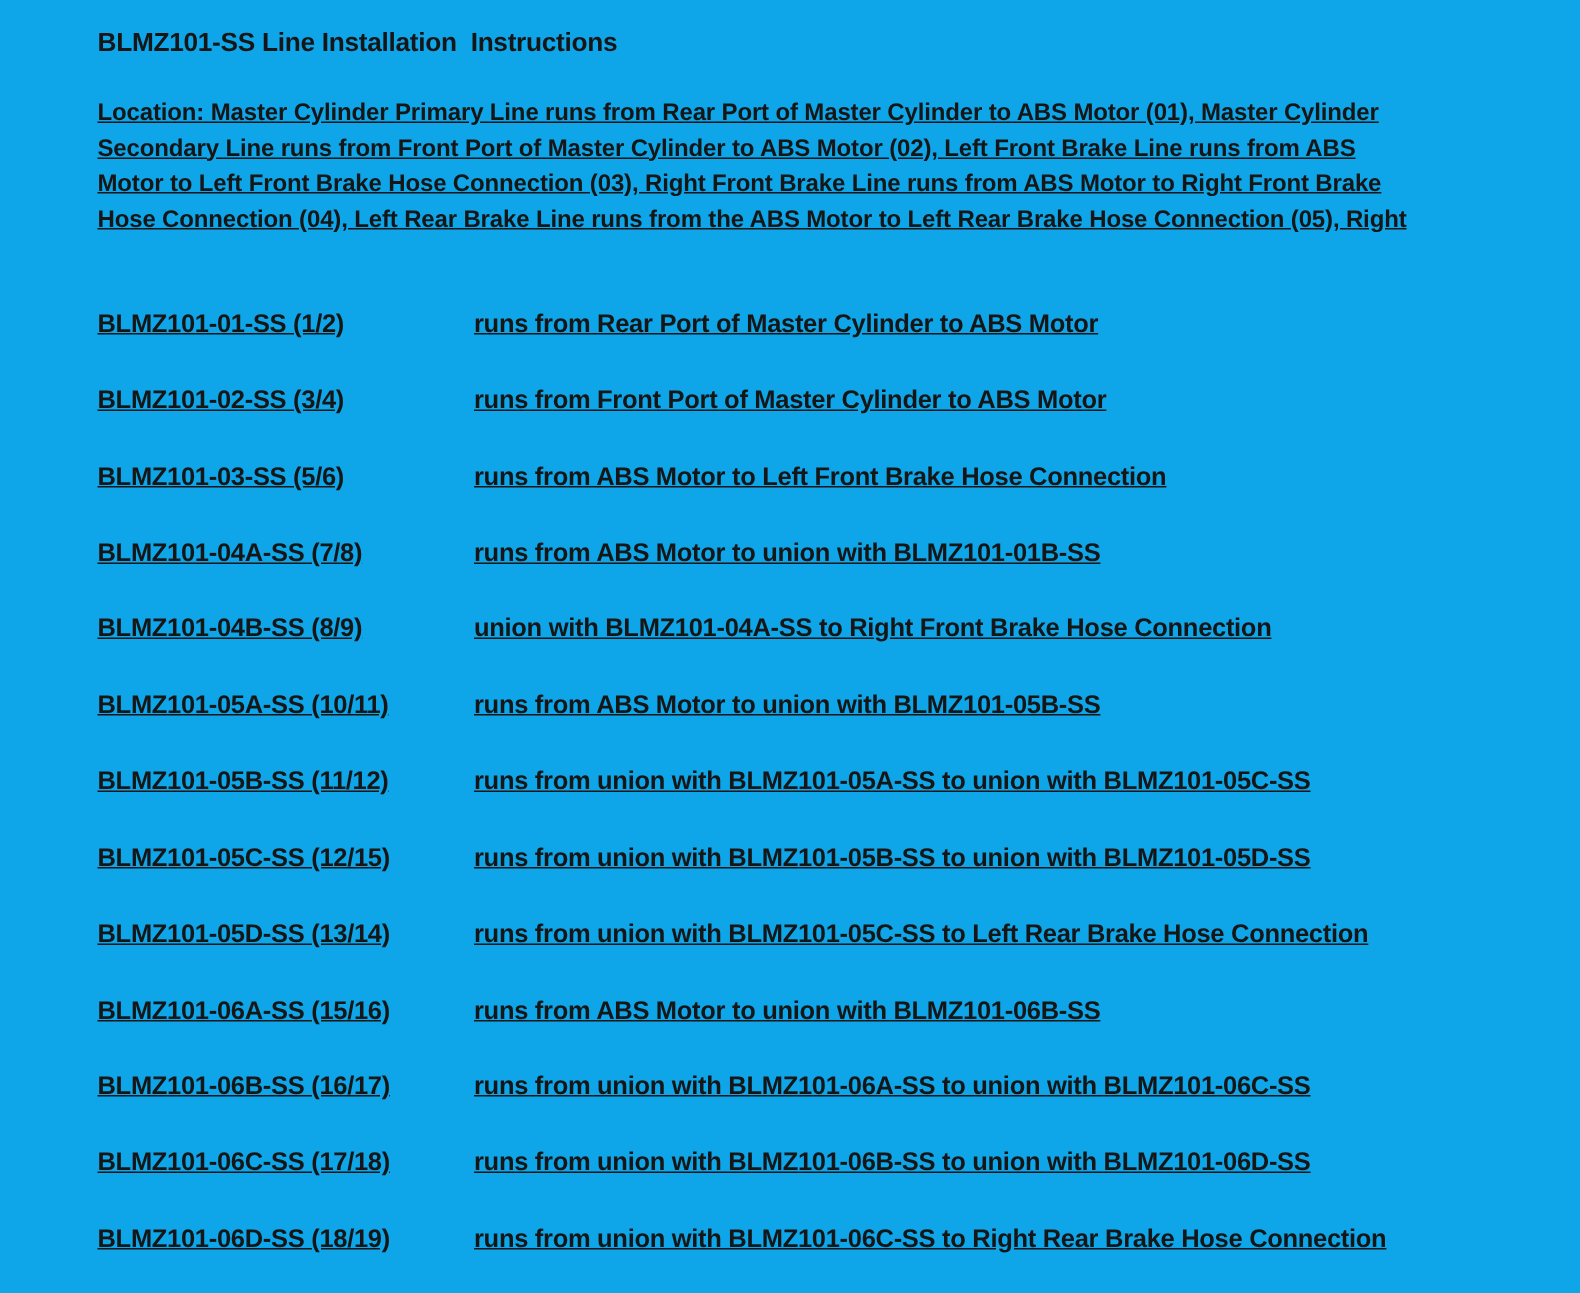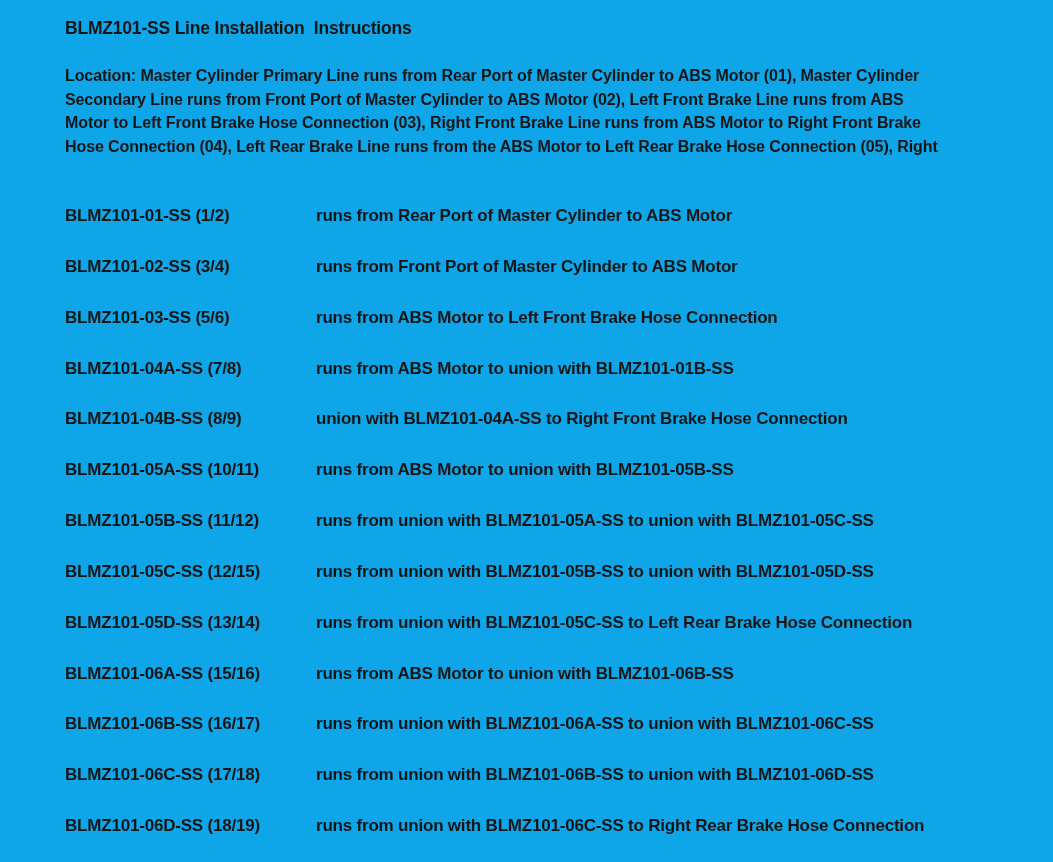--- a/index.html
+++ b/index.html
@@ -29,37 +29,39 @@
     letter-spacing: -0.2px;
     white-space: pre;
   }
   .location {
     position: absolute;
     left: 65px;
     top: 64px;
     font-size: 16px;
     line-height: 23.5px;
     letter-spacing: -0.1px;
+    text-decoration: underline;
   }
   .loc-line {
     white-space: pre;
   }
   .rows {
     position: absolute;
     left: 65px;
     top: 205px;
     width: 960px;
   }
   .row {
     display: flex;
     height: 50.85px;
     align-items: flex-start;
     font-size: 17px;
     line-height: 22px;
     letter-spacing: -0.2px;
+    text-decoration: underline;
   }
   .part {
     width: 251px;
     flex: 0 0 251px;
     white-space: pre;
   }
   .desc {
     flex: 1;
     white-space: pre;
   }

